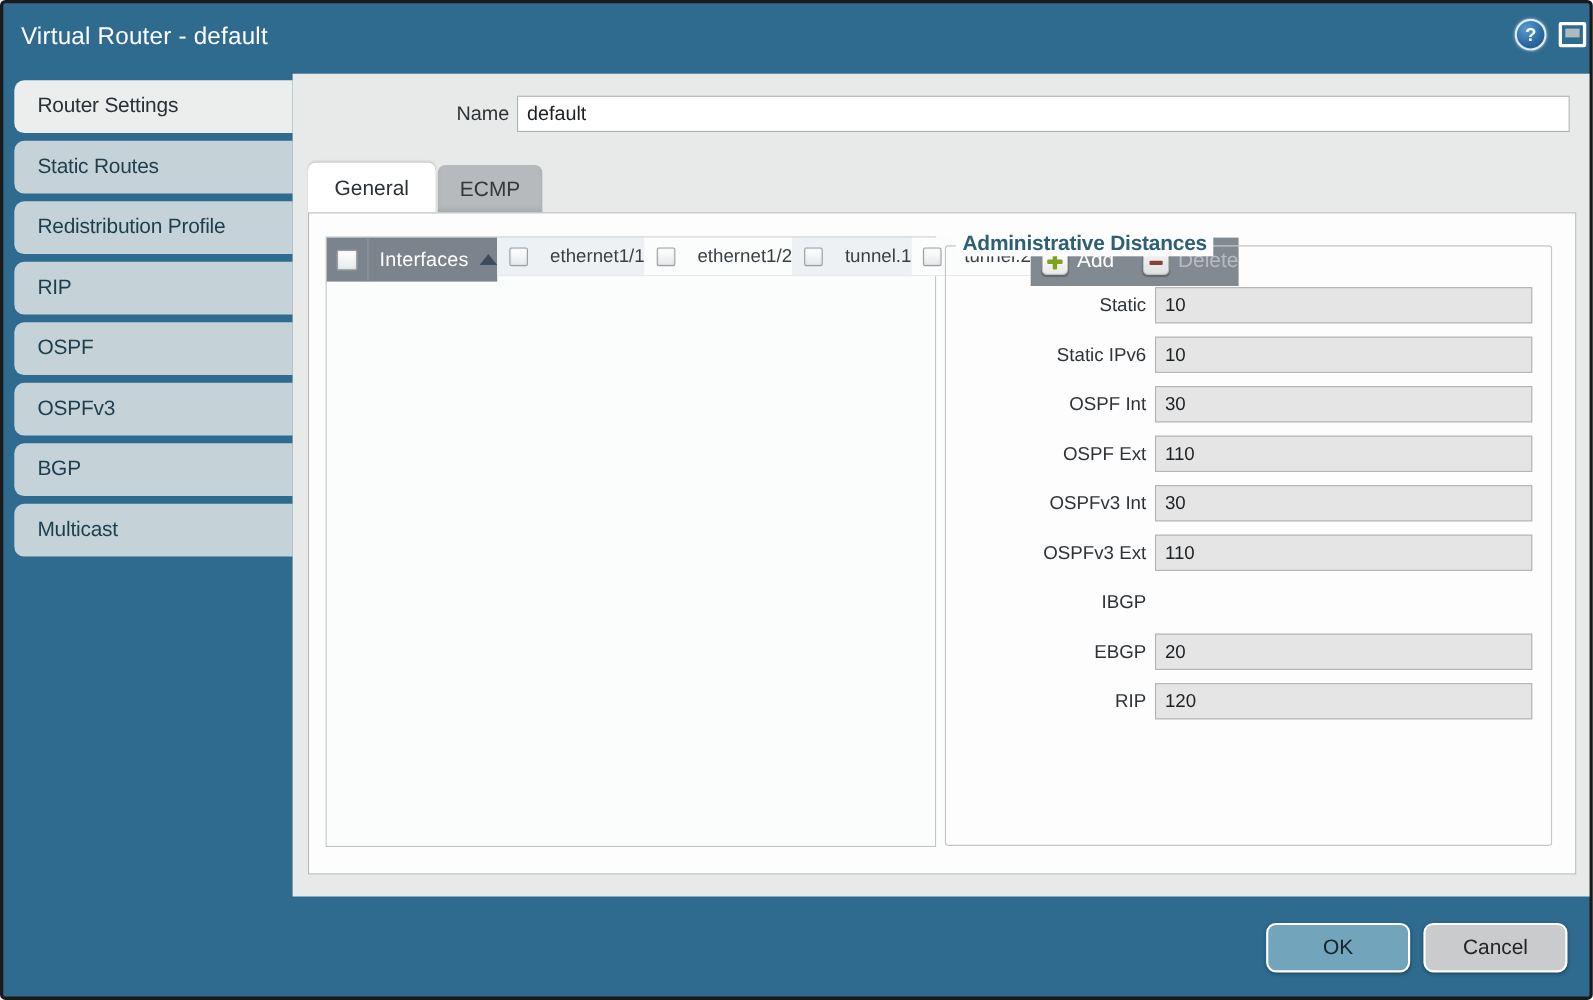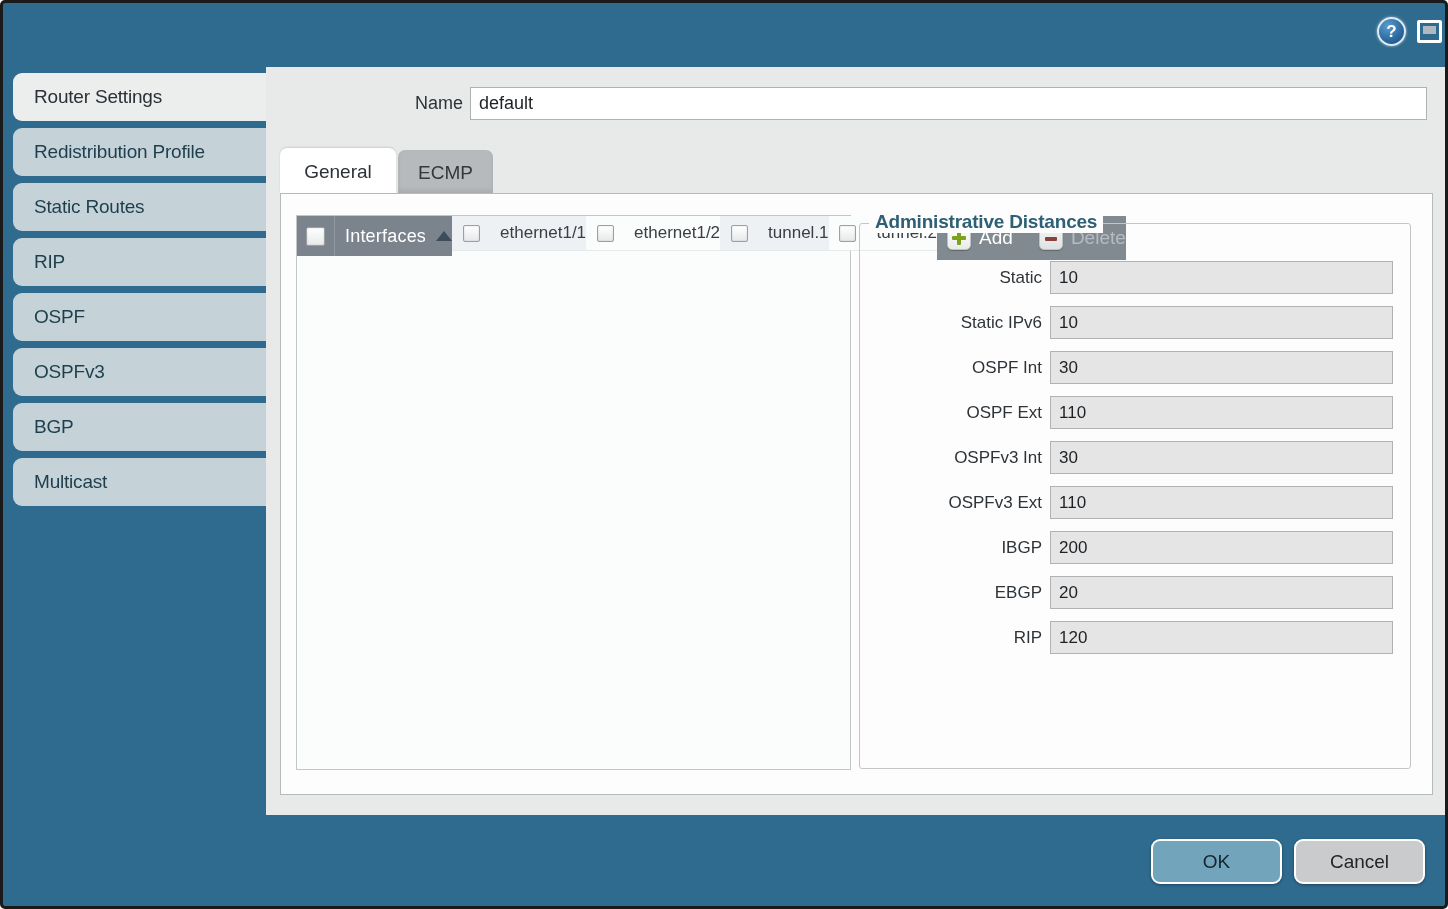--- a/index.html
+++ b/index.html
@@ -87,29 +87,30 @@
          font-size:19px; display:flex; align-items:center; justify-content:center; cursor:pointer;
          box-shadow:0 1px 3px rgba(0,0,0,.35); }
   .btn-ok { left:1148px; background:#72a4bb; color:#13262e; }
   .btn-cancel { left:1291px; background:#c9cbcc; color:#232628; }
 </style>
 </head>
 <body>
 
 <div class="dialog">
 
+  <div class="title">Virtual Router - default</div>
   <div class="help-icon">?</div>
   <div class="win-icon">
       <span class="bar"></span>
     </div>
 
   <div class="sidebar">
     <div class="side-tab active">Router Settings</div>
+    <div class="side-tab">Static Routes</div>
     <div class="side-tab">Redistribution Profile</div>
-    <div class="side-tab">Static Routes</div>
     <div class="side-tab">RIP</div>
     <div class="side-tab">OSPF</div>
     <div class="side-tab">OSPFv3</div>
     <div class="side-tab">BGP</div>
     <div class="side-tab">Multicast</div>
   </div>
 
   <div class="content">
     <div class="name-label">Name</div>
     <input class="name-input" type="text" value="default" style="">
@@ -186,21 +187,20 @@
           <div class="field-row">
             <span class="field-label">OSPFv3 Int</span>
             <input class="field-input" type="text" value="30" style="">
           </div>
           <div class="field-row">
             <span class="field-label">OSPFv3 Ext</span>
             <input class="field-input" type="text" value="110" style="">
           </div>
           <div class="field-row">
             <span class="field-label">IBGP</span>
-            <input class="field-input" type="text" value="200" style="">
           </div>
           <div class="field-row">
             <span class="field-label">EBGP</span>
             <input class="field-input" type="text" value="20" style="">
           </div>
           <div class="field-row">
             <span class="field-label">RIP</span>
             <input class="field-input" type="text" value="120" style="">
           </div>
         </div>

